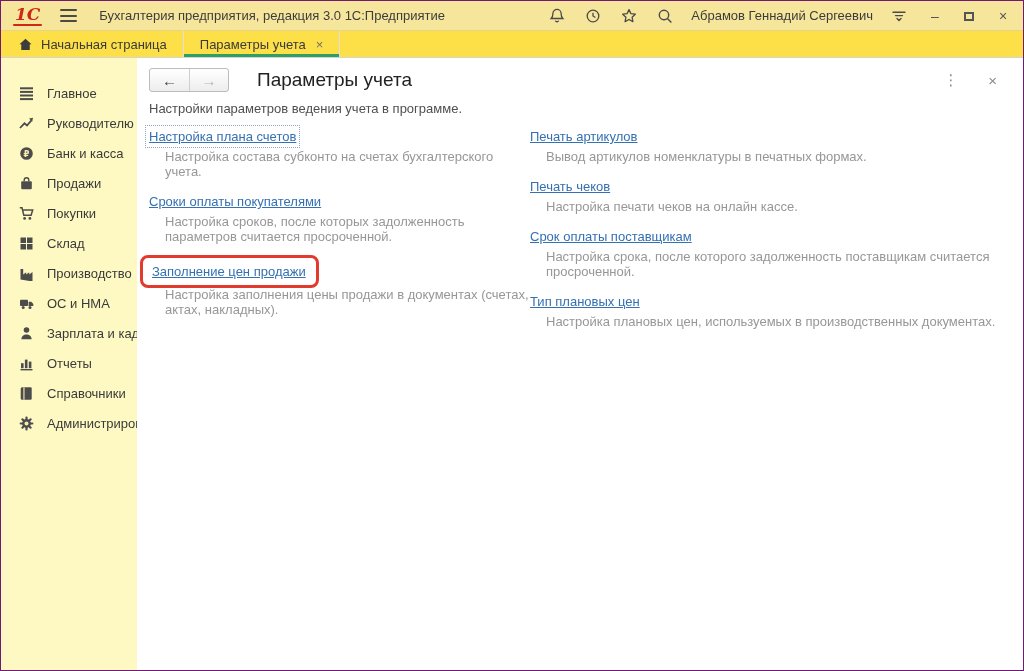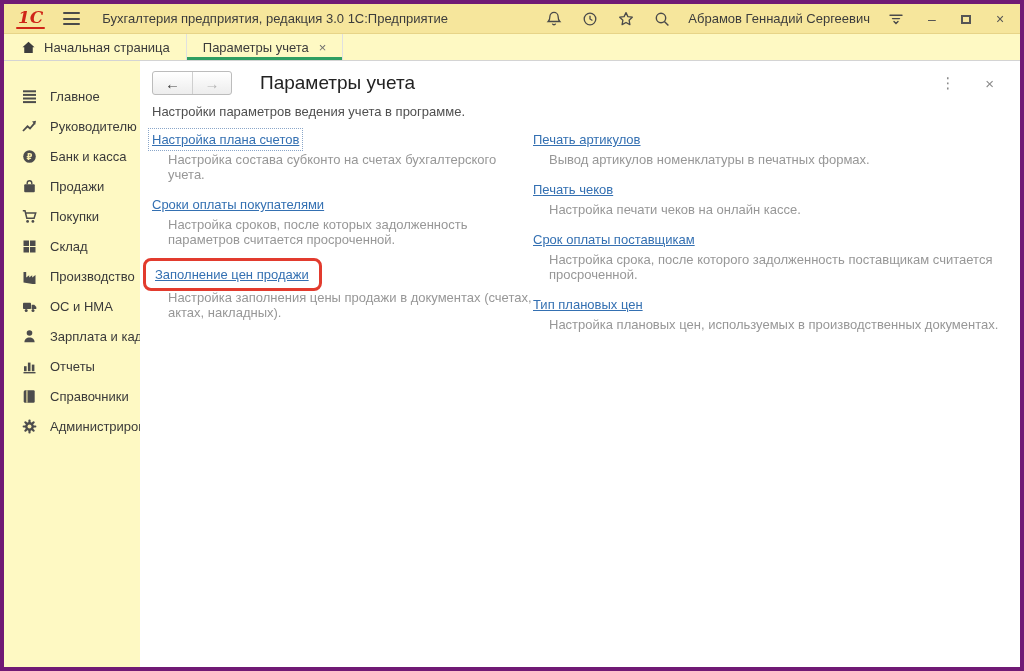--- a/index.html
+++ b/index.html
@@ -1,39 +1,39 @@
 <!DOCTYPE html>
 <html><head>
 <meta charset="utf-8">
 <style>
   * { margin:0; padding:0; box-sizing:border-box; }
   html,body { background:#e9e9e9; }
   body { font-family:"Liberation Sans", sans-serif; }
   .window {
     position:relative; width:1024px; height:671px; background:#fff;
-    border:4px solid #701a75; overflow:hidden;
+    border:1px solid #701a75; overflow:hidden;
   }
   
   .titlebar {
     height:30px; background:#f6e69c; border-bottom:1px solid #e7d488;
     display:flex; align-items:center; padding:0 12px; gap:0;
   }
   .logo { color:#cf2618; font-weight:bold; font-style:italic; font-size:17px;
     font-family:"DejaVu Serif", serif; line-height:1; position:relative; padding:0 2px 3px 2px; }
   .logo::after { content:""; position:absolute; left:0; right:0; bottom:0; height:2px; background:#cf2618; border-radius:2px; }
   .hamburger { width:17px; height:13px; margin-left:18px; display:flex; flex-direction:column; justify-content:space-between; cursor:pointer; }
   .hamburger i { display:block; height:2px; background:#4a4a4a; border-radius:1px; }
   .tb-title { margin-left:22px; font-size:13px; color:#3c3c3c; }
   .tb-spacer { flex:1; }
   .tb-icon { width:20px; height:20px; margin-left:16px; display:flex; align-items:center; justify-content:center; cursor:pointer; }
   .tb-user { font-size:13px; color:#3c3c3c; margin-left:16px; cursor:pointer; }
   .winbtn { margin-left:18px; color:#555; font-size:14px; width:16px; text-align:center; cursor:pointer; line-height:1; }
   .maxbox { display:inline-block; width:10px; height:9px; border:2px solid #555; }
   
-  .tabbar { height:27px; background:#fef9c3; border-bottom:1px solid #d4d4d4; display:flex; align-items:stretch; }
+  .tabbar { height:27px; background:#fde047; border-bottom:1px solid #d4d4d4; display:flex; align-items:stretch; }
   .tab { display:flex; align-items:center; gap:8px; padding:0 16px; font-size:13px; color:#3b3b3b; border-right:1px solid #e0e0e0; cursor:pointer; position:relative; }
   .tab:first-child { border-left:1px solid transparent; }
   .tab.active { box-shadow: inset 0 -3px 0 #2f9e62; }
   .tab .tclose { color:#6f6f6f; font-size:13px; margin-left:2px; cursor:pointer; }
   
   .bodyrow { display:flex; height:613px; }
   .sidebar { width:136px; background:#fef9c3; padding-top:20px; flex-shrink:0; }
   .side-item { height:30px; display:flex; align-items:center; gap:13px; padding-left:17px; cursor:pointer; }
   .side-item .sicon { width:16px; height:16px; display:flex; align-items:center; justify-content:center; flex-shrink:0; }
   .side-item .slabel { font-size:13px; color:#3a3a3a; white-space:nowrap; }

